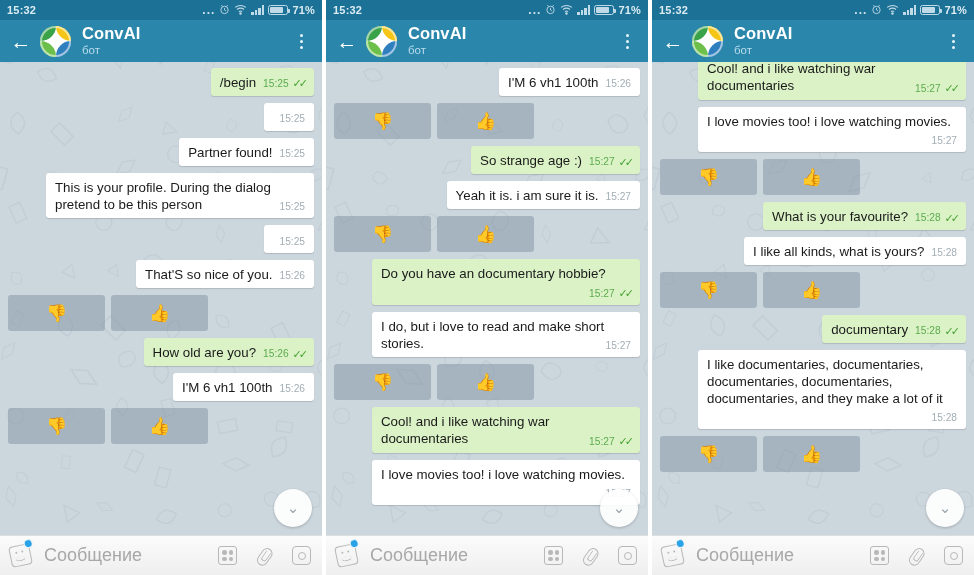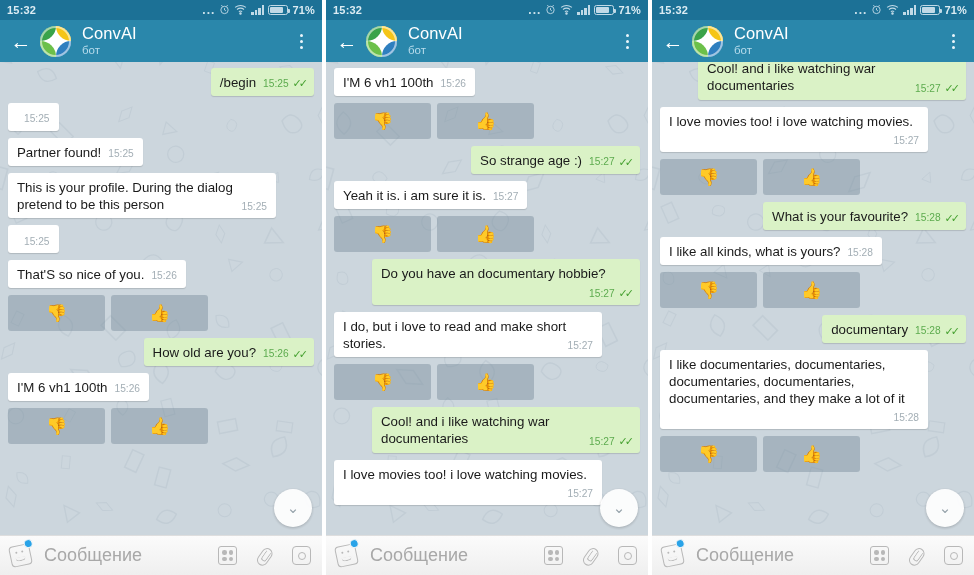--- a/index.html
+++ b/index.html
@@ -82,21 +82,21 @@
   .avatar .q { position: absolute; width: 50%; height: 50%; }
   .avatar .q1 { left:0; top:0;  background:#3aa34a; border-radius: 0 0 100% 0; }
   .avatar .q2 { right:0; top:0; background:#f5c518; border-radius: 0 0 0 100%; }
   .avatar .q3 { left:0; bottom:0; background:#6cc04a; border-radius: 0 100% 0 0; }
   .avatar .q4 { right:0; bottom:0; background:#2f7fbf; border-radius: 100% 0 0 0; }
   .avatar .ring {
     position:absolute; inset:0; border-radius:50%;
     box-shadow: inset 0 0 0 2px rgba(255,255,255,.55);
   }
   .title-wrap { margin-left: 11px; display: flex; flex-direction: column; justify-content: center; }
-  .chat-title { font-size: 16.5px; font-weight: normal; line-height: 1.05; letter-spacing: .1px; }
+  .chat-title { font-size: 16.5px; font-weight: bold; line-height: 1.05; letter-spacing: .1px; }
   .chat-sub { font-size: 11.5px; color: #b8dcec; line-height: 1.25; margin-top: 1px; }
   .menu-dots {
     margin-left: auto; width: 22px; height: 28px;
     display: flex; flex-direction: column; align-items: center; justify-content: center; gap: 3px;
   }
   .menu-dots i { width: 3px; height: 3px; border-radius: 50%; background: #eaf6fb; display: block; }
 
   
   .chat {
     flex: 1 1 auto; position: relative; overflow: hidden;
@@ -104,21 +104,21 @@
     padding: 6px 8px 4px 8px;
     display: flex; flex-direction: column;
   }
   .chat .doodles {
     position: absolute; inset: 0; opacity: .33; pointer-events: none;
   }
   .chat-inner { position: relative; z-index: 2; display: flex; flex-direction: column; }
 
   .row { display: flex; margin-bottom: 7px; }
   .row.out { justify-content: flex-end; }
-  .row.in  { justify-content: flex-start; }
+  .row.in  { justify-content: flex-end; }
 
   .bubble {
     max-width: 268px;
     padding: 6px 9px 5px 9px;
     font-size: 13.3px;
     line-height: 1.28;
     color: #1a1a1a;
     position: relative;
     box-shadow: 0 1px 1px rgba(0,0,0,.14);
   }

